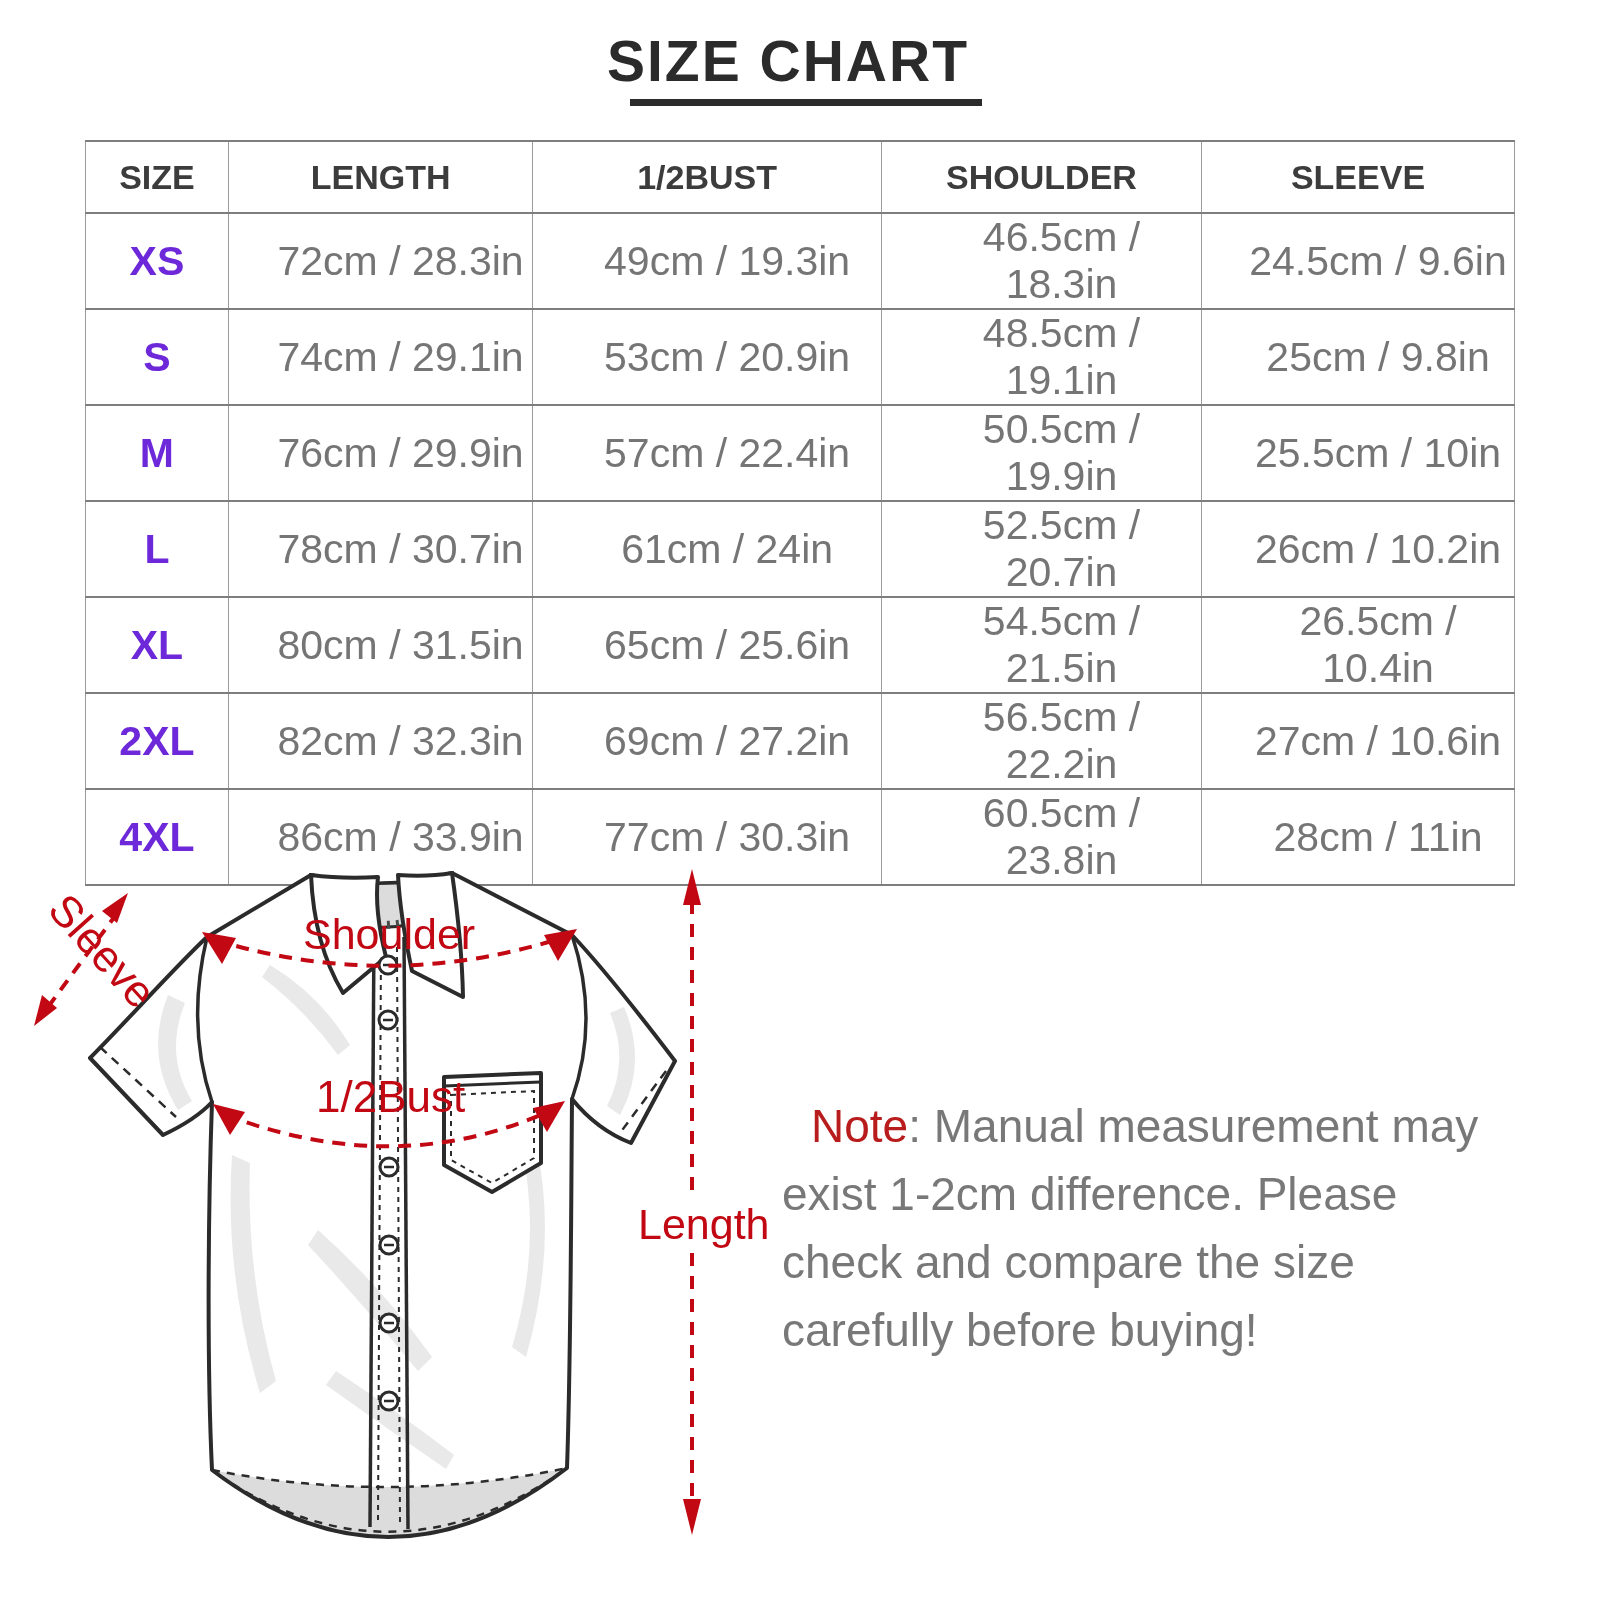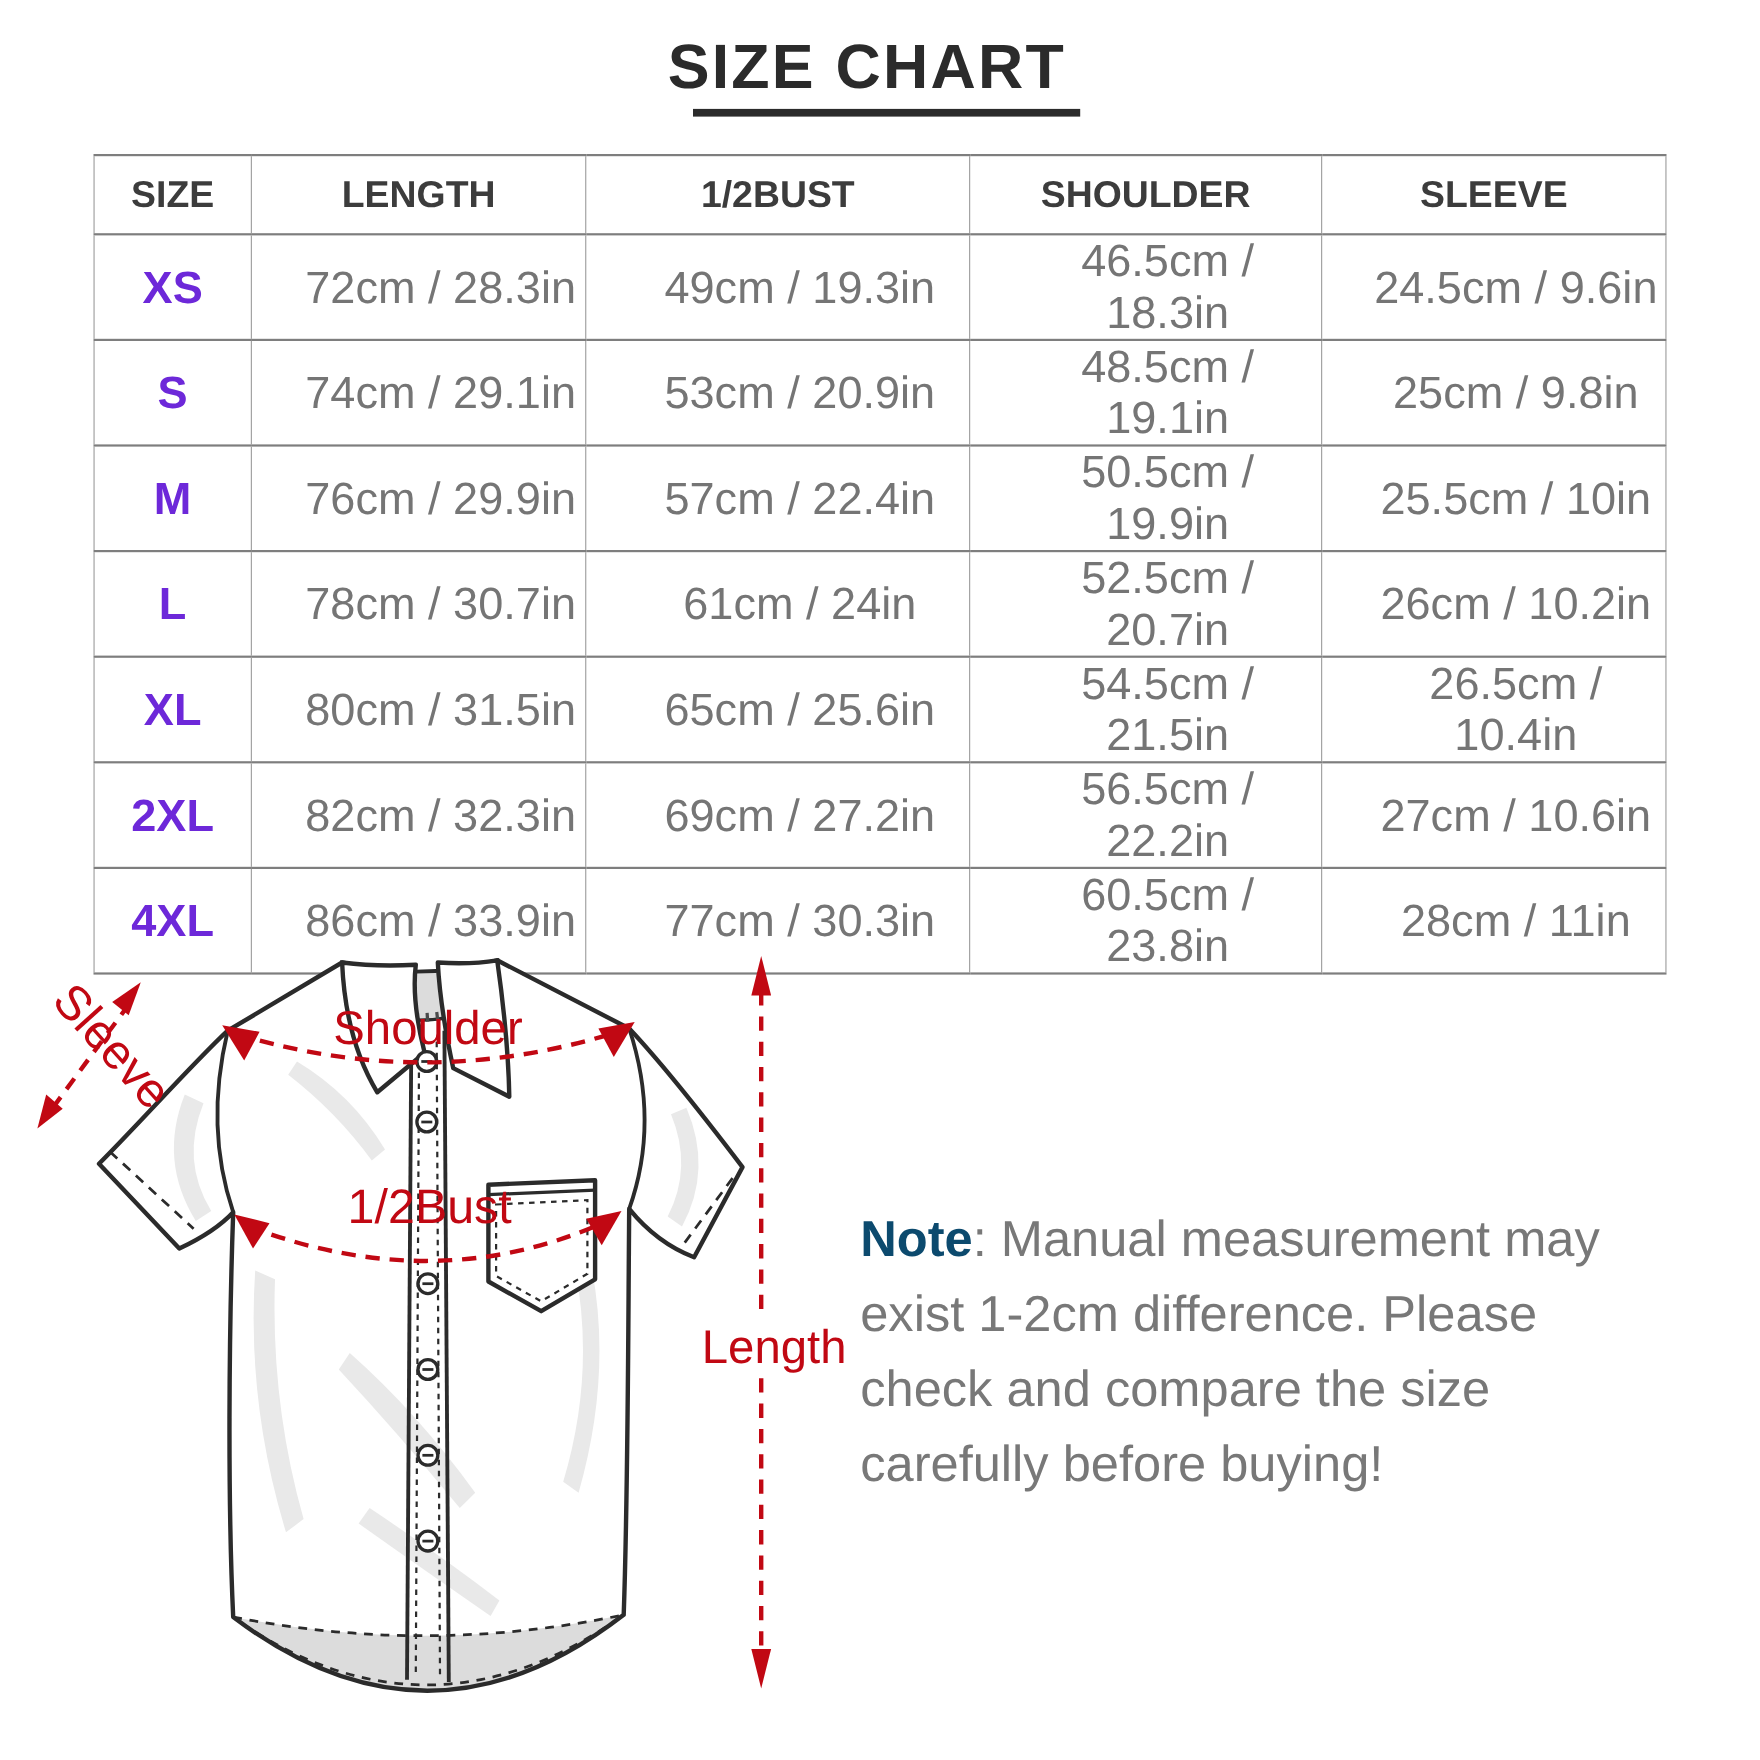--- a/index.html
+++ b/index.html
@@ -21,21 +21,21 @@
   .size-table thead th{height:70px;font-size:34px;font-weight:700;color:#3c3c3c;}
   .size-table tbody th{font-size:41px;font-weight:700;color:#6d28d9;}
   .size-table tbody td{height:69px;font-size:41px;font-weight:400;color:#757575;padding-left:40px;}
 
   
   .diagram{position:absolute;left:20px;top:815px;width:760px;height:785px;}
 
   
   .note{position:absolute;left:782px;top:1046px;width:700px;
         font-size:46px;line-height:68px;color:#787878;}
-  .note b{color:#0c4a6e;font-weight:700;}
+  .note b{color:#b91c1c;font-weight:400;margin-left:29px;}
 </style>
 </head>
 <body>
 
 <div class="title-wrap">
   <span class="title">SIZE CHART</span>
 </div>
 <div class="title-underline"></div>
 
 <table class="size-table">

